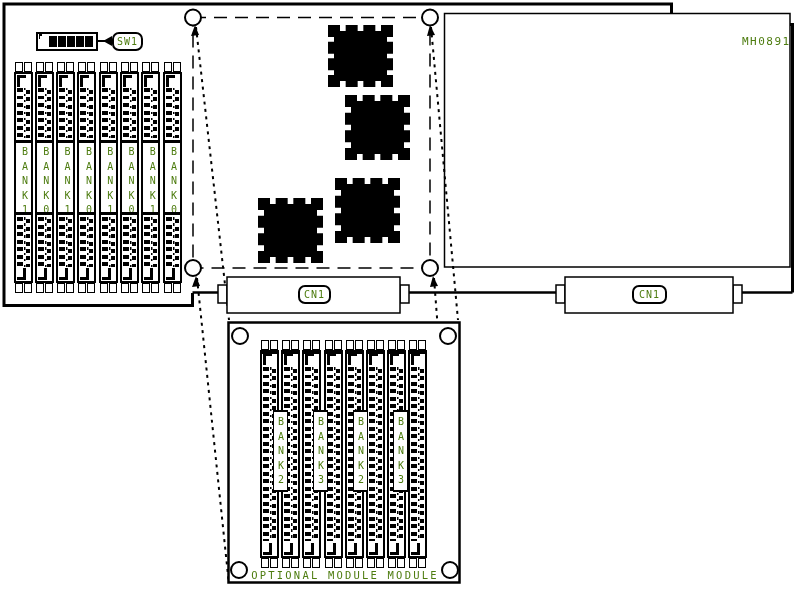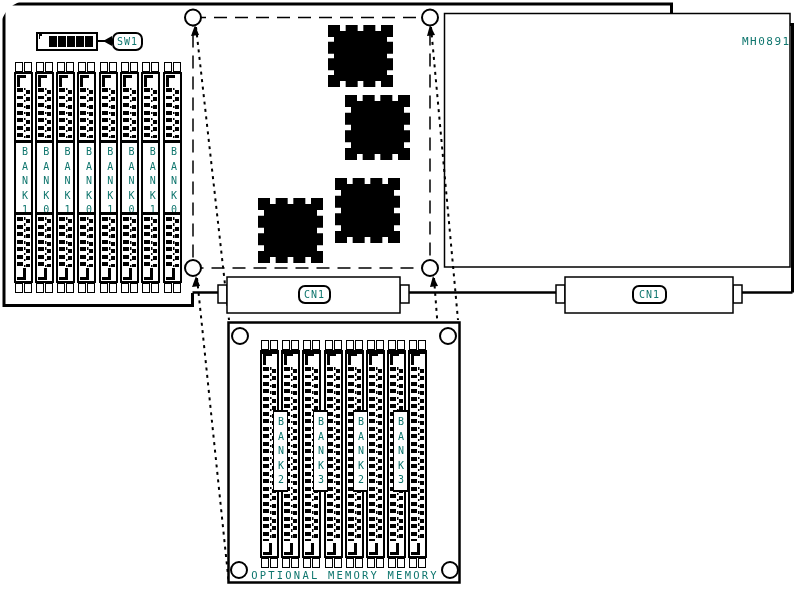--- a/index.html
+++ b/index.html
@@ -1,17 +1,17 @@
 <!DOCTYPE html>
 <html><head>
 <meta charset="utf-8">
 <style>
   html,body{margin:0;padding:0;background:#fff;}
   #stage{position:relative;width:804px;height:590px;background:#fff;overflow:hidden;
-         font-family:"DejaVu Sans Mono",monospace;color:#0f766e;border-radius:30px;}
+         font-family:"DejaVu Sans Mono",monospace;color:#4d7c0f;}
   #linework{position:absolute;left:0;top:0;}
 
   
   .slot{position:absolute;width:19px;}
   .slot .sq{position:absolute;width:8px;height:10px;border:1.5px solid #000;box-sizing:border-box;background:#fff;}
   .slot .body{position:absolute;left:0;right:0;top:10px;bottom:10px;border:2px solid #000;box-sizing:border-box;background:#fff;}
   .slot .bar{position:absolute;left:2px;right:2px;height:3px;background:#000;}
   .clip{position:absolute;width:9px;height:12px;}
   .clip::before{content:"";position:absolute;left:0;top:0;width:9px;height:3px;background:#000;}
   .clip::after{content:"";position:absolute;left:0;top:0;width:3px;height:12px;background:#000;}
@@ -139,21 +139,21 @@
 
 
   <div class="chip" style="left:328px;top:25px;width:65px;height:62px;"></div>
   <div class="chip" style="left:345px;top:95px;width:65px;height:65px;"></div>
   <div class="chip" style="left:335px;top:178px;width:65px;height:65px;"></div>
   <div class="chip" style="left:258px;top:198px;width:65px;height:65px;"></div>
 
   <div class="pill" style="left:298px;top:285px;width:33px;height:19px;">CN1</div>
   <div class="pill" style="left:632px;top:285px;width:35px;height:19px;">CN1</div>
 
-  <div class="modtitle">OPTIONAL MEMORY MEMORY</div>
+  <div class="modtitle">OPTIONAL MODULE MODULE</div>
 
   <div id="gen">
       <div class="slot" style="left: 13.5px; top: 62px; height: 231px;">
         <div class="body"></div>
         <div class="sq" style="left: 1px; top: 0px;"></div>
         <div class="sq" style="left: 10px; top: 0px;"></div>
         <div class="sq" style="left: 1px; top: 221px;"></div>
         <div class="sq" style="left: 10px; top: 221px;"></div>
         <div class="clip" style="left: 3px; top: 13px;"></div>
         <div class="clip flip" style="left: 3px; top: 206px;"></div>

